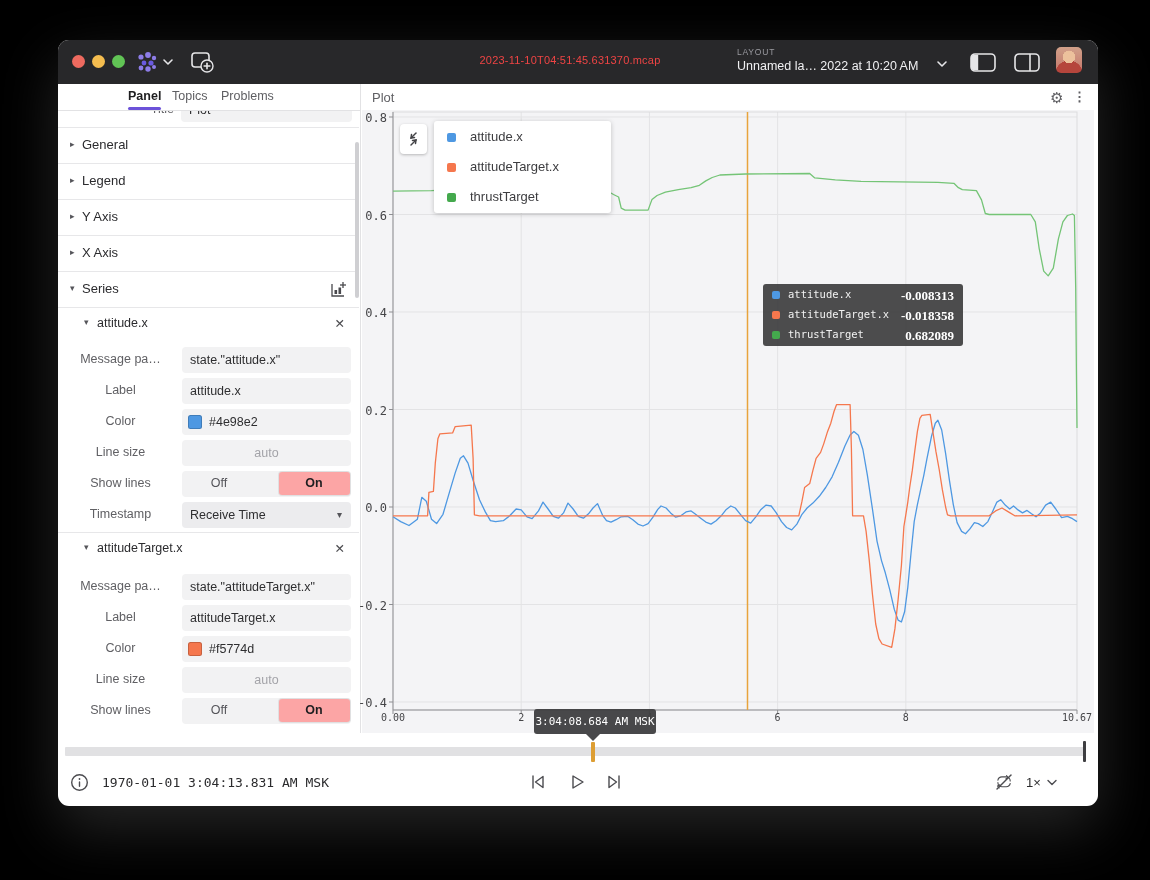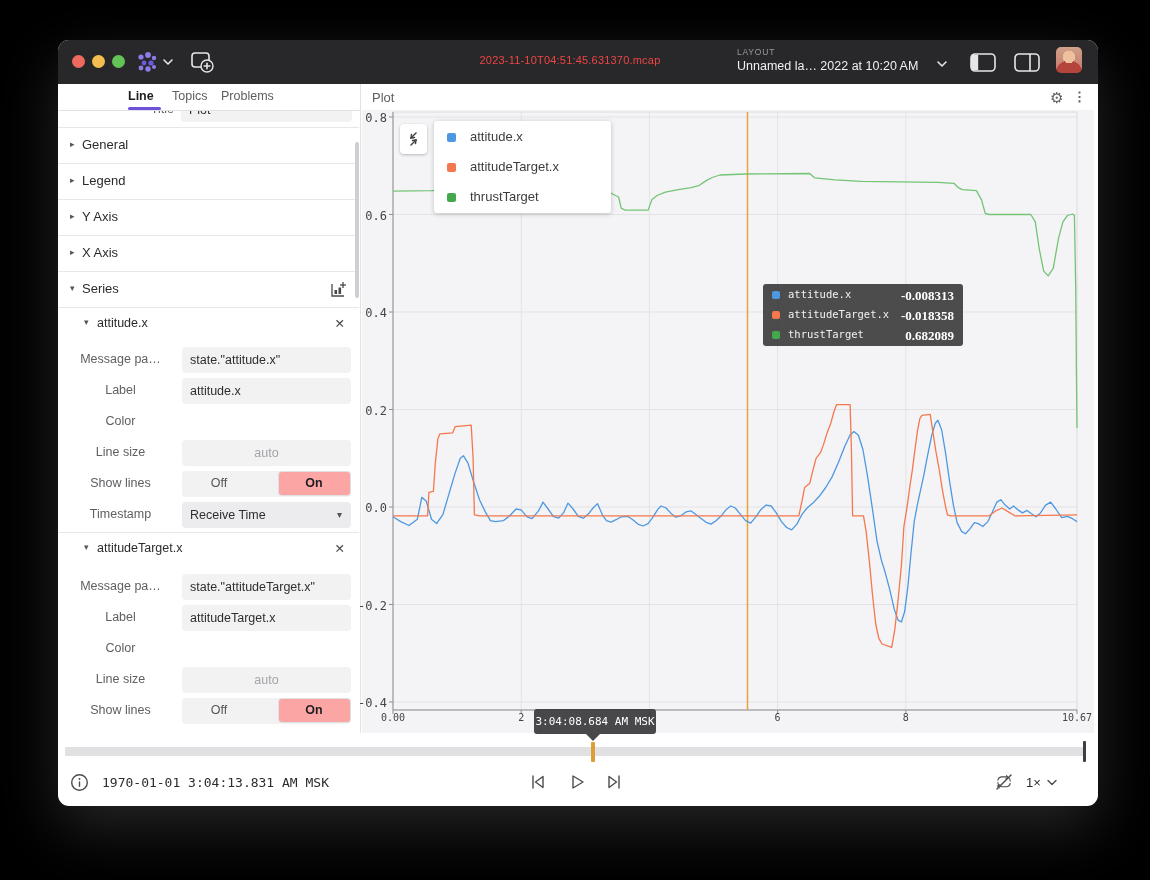--- a/index.html
+++ b/index.html
@@ -135,21 +135,21 @@
   <path d="M6,2.8 h4 v15.4 h-4 a3.2,3.2 0 0 1 -3.2,-3.2 v-9 a3.2,3.2 0 0 1 3.2,-3.2 z" fill="#e6e6e8" transform="translate(-0.8,0)"></path>
 </svg>
 <svg class="abs" style="left:1013px;top:52px;" width="28" height="21">
   <rect x="2" y="2" width="24" height="17" rx="4" class="tb-icon"></rect>
   <line x1="17" y1="2.5" x2="17" y2="18.5" class="tb-icon"></line>
 </svg>
 <div class="abs" id="avatar"></div>
 
 <div class="abs" id="sidebar"></div>
 <div class="abs" id="tabbar">
-    <div class="tab active" style="left: 70px; width: 33px;">Line</div>
+    <div class="tab active" style="left: 70px; width: 33px;">Panel</div>
     <div class="tab" style="left: 114px; width: 38px;">Topics</div>
     <div class="tab" style="left: 163px; width: 52px;">Problems</div>
   </div>
 <div class="abs" id="sidebar-close">✕</div>
 <div class="abs" id="sidebar-scroll">
   <div class="clip-row">
     <div class="clip-label">Title</div>
     <div class="clip-input">Plot</div>
   </div>
   <div id="sections-host">
@@ -194,20 +194,24 @@
         </div>
       </div>
       <div class="field-row" style="top: 265px;">
         <div class="field-label">Label</div>
         <div class="field-box">
           <span class="txt">attitude.x</span>
         </div>
       </div>
       <div class="field-row" style="top: 296px;">
         <div class="field-label">Color</div>
+        <div class="field-box">
+          <span class="swatch" style="background: rgb(78, 152, 226);"></span>
+          <span class="hex">#4e98e2</span>
+        </div>
       </div>
       <div class="field-row" style="top: 327px;">
         <div class="field-label">Line size</div>
         <div class="field-box ph">auto</div>
       </div>
       <div class="field-row" style="top: 358px;">
         <div class="field-label">Show lines</div>
         <div class="field-box toggle">
           <div class="opt">Off</div>
           <div class="opt sel">On</div>
@@ -232,20 +236,24 @@
         </div>
       </div>
       <div class="field-row" style="top: 492px;">
         <div class="field-label">Label</div>
         <div class="field-box">
           <span class="txt">attitudeTarget.x</span>
         </div>
       </div>
       <div class="field-row" style="top: 523px;">
         <div class="field-label">Color</div>
+        <div class="field-box">
+          <span class="swatch" style="background: rgb(245, 119, 77);"></span>
+          <span class="hex">#f5774d</span>
+        </div>
       </div>
       <div class="field-row" style="top: 554px;">
         <div class="field-label">Line size</div>
         <div class="field-box ph">auto</div>
       </div>
       <div class="field-row" style="top: 585px;">
         <div class="field-label">Show lines</div>
         <div class="field-box toggle">
           <div class="opt">Off</div>
           <div class="opt sel">On</div>

